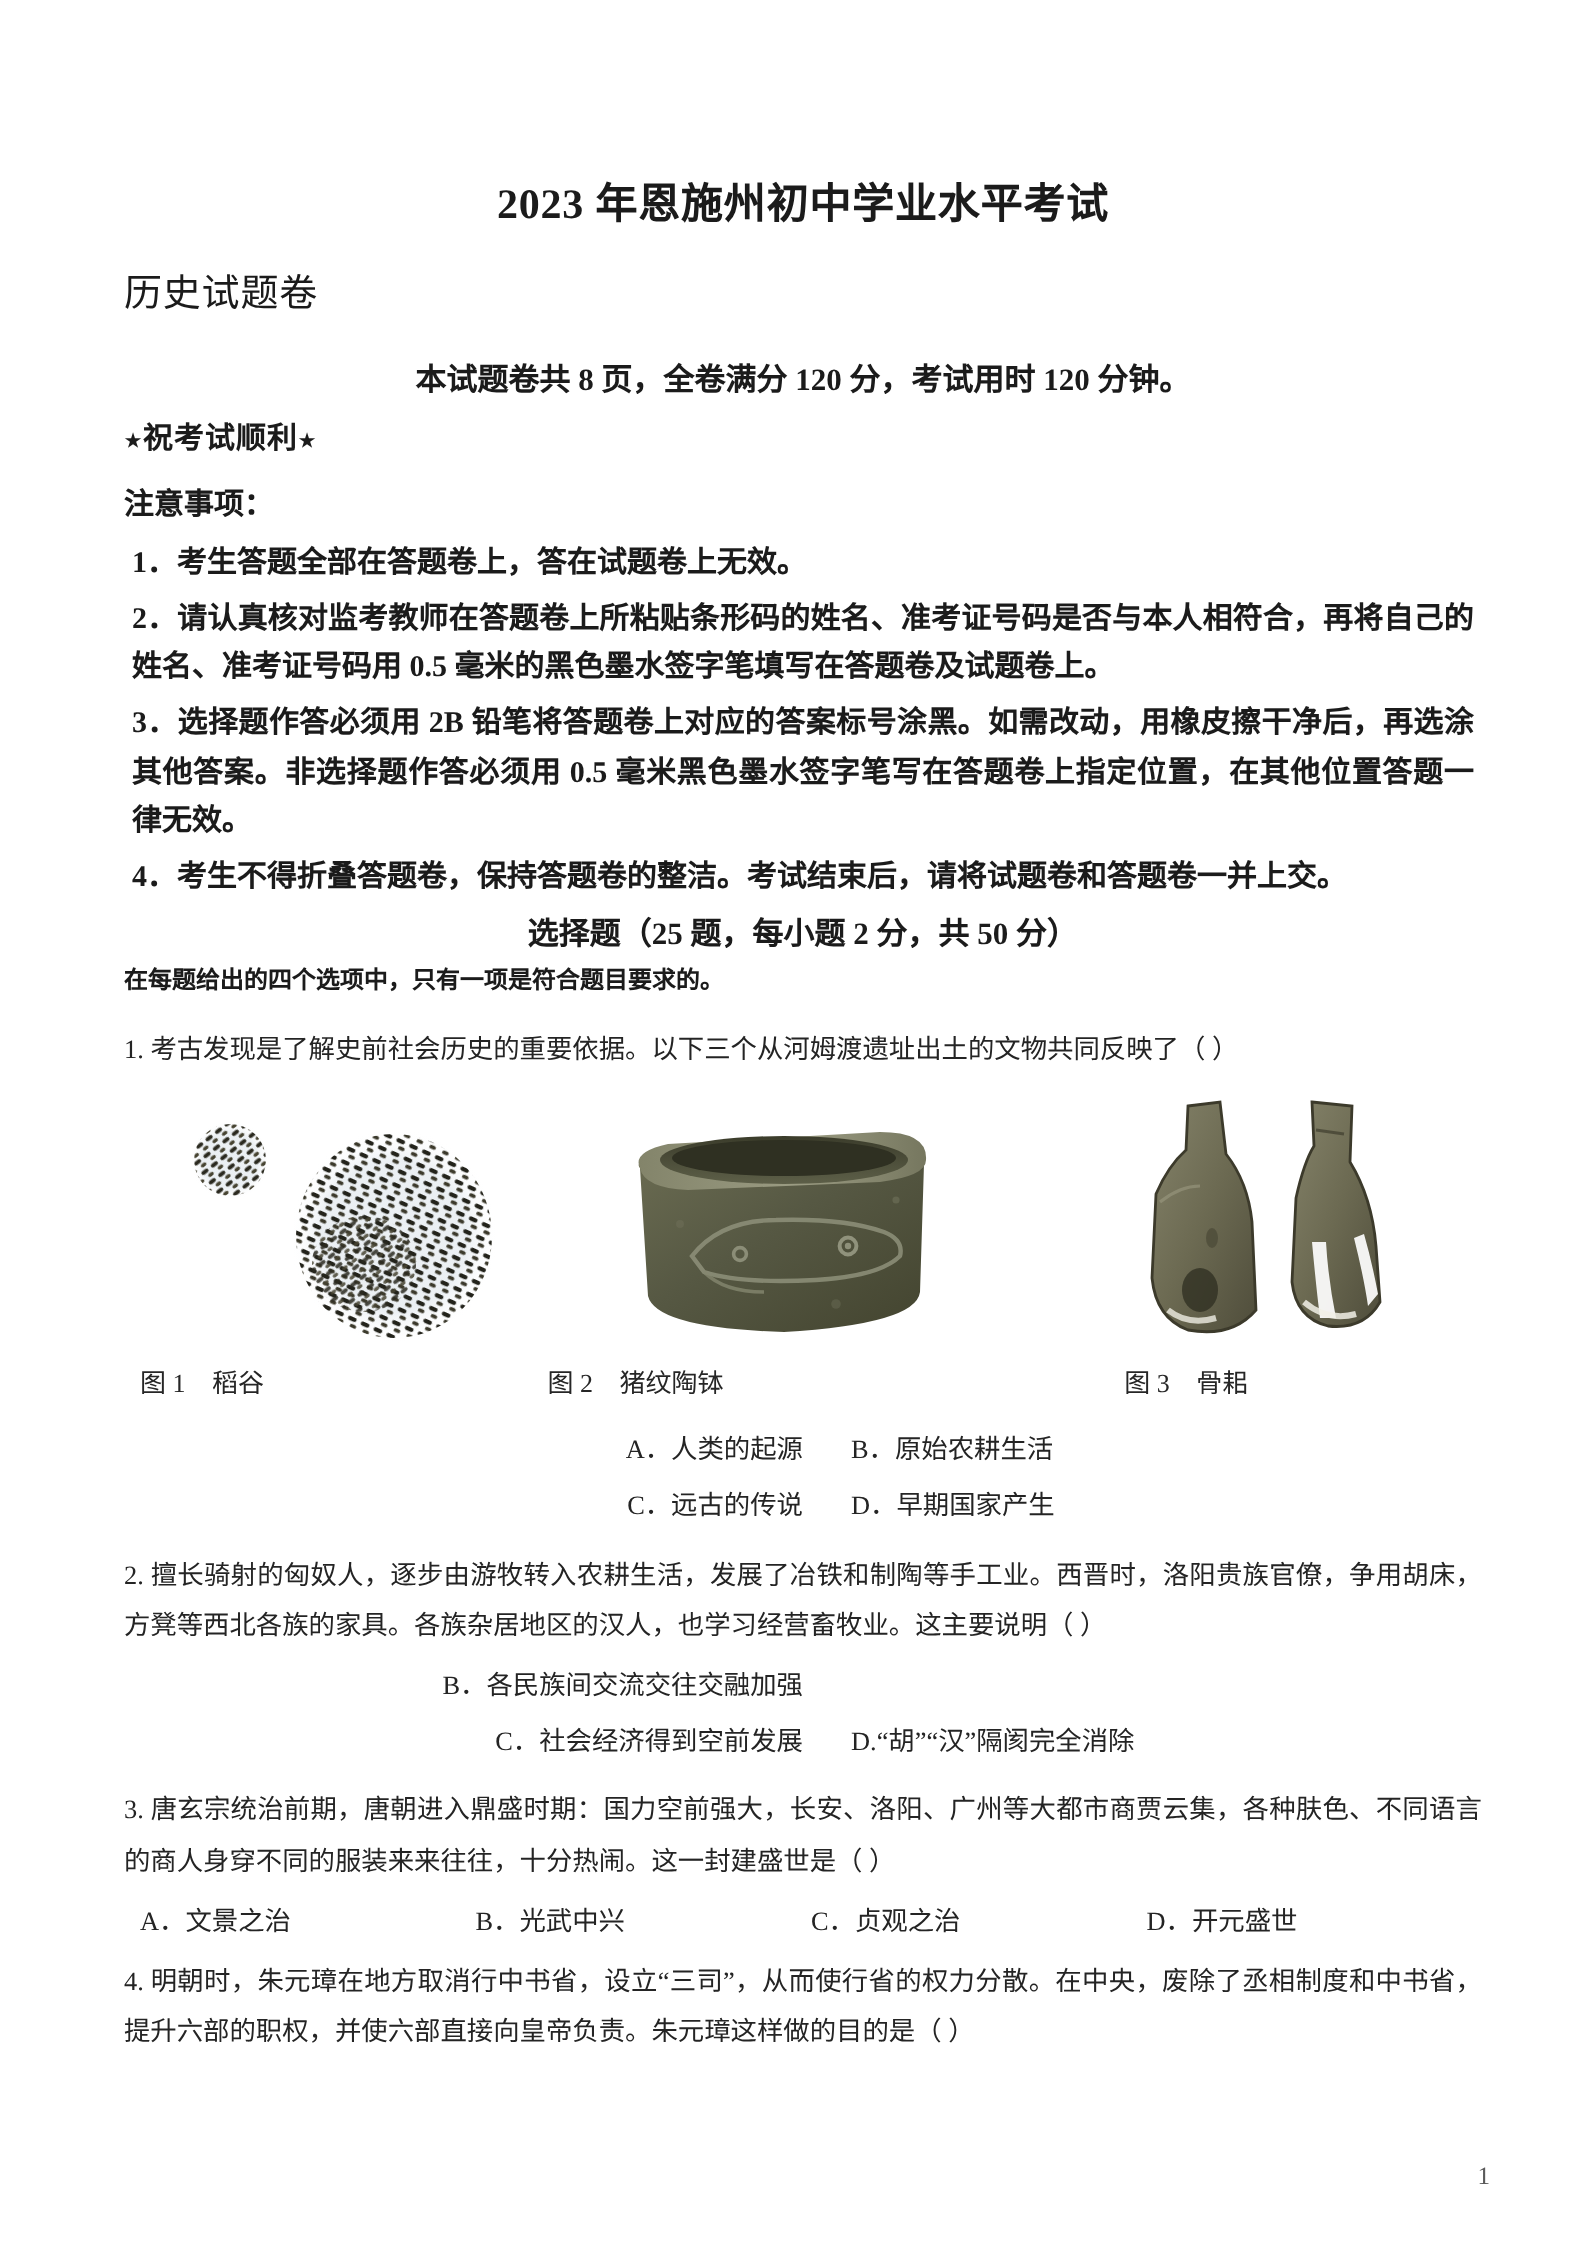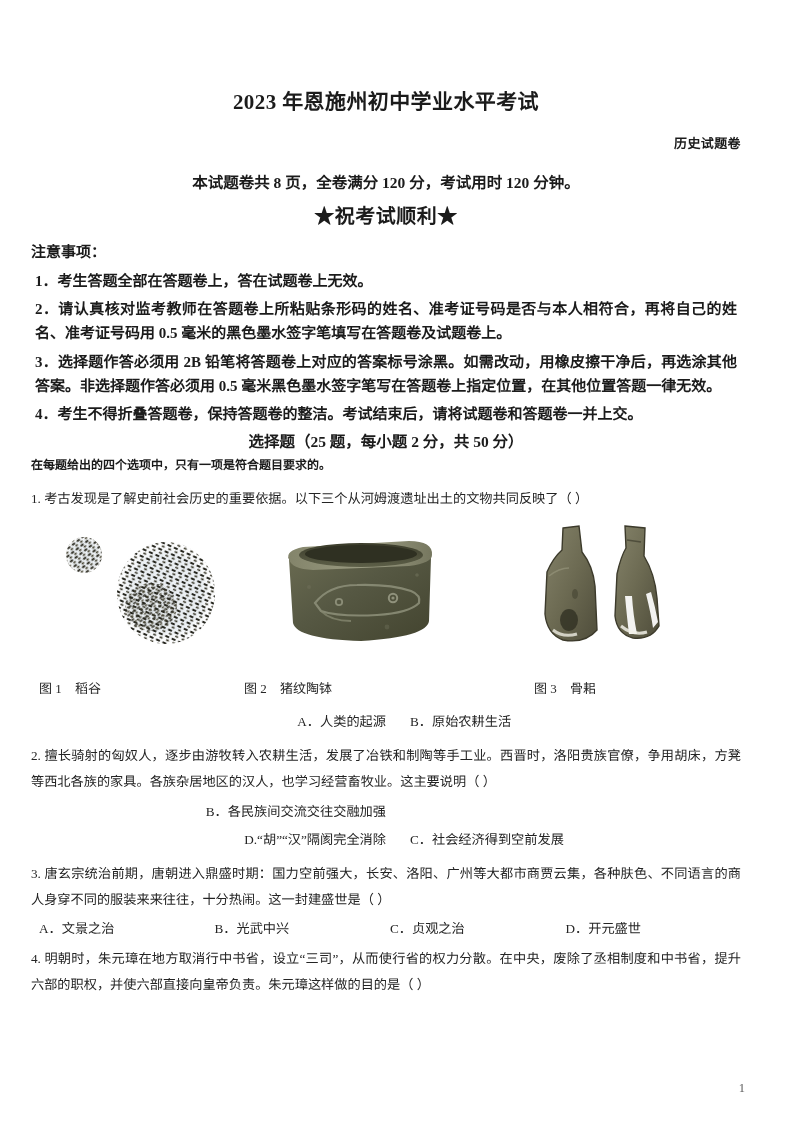--- a/index.html
+++ b/index.html
@@ -14,54 +14,54 @@
     position: relative;
     font-family: "Liberation Serif", "DejaVu Serif", serif;
     color: #1b1b1b;
     overflow: hidden;
   }
   .page {
     position: relative;
     width: 793px;
     height: 1122px;
     box-sizing: border-box;
-    padding: 88px 52px 40px 31px;
+    padding: 88px 52px 40px 62px;
   }
 
   
   .doc-title {
     text-align: center;
     font-size: 21px;
     font-weight: bold;
     letter-spacing: 0.4px;
     margin: 0 0 18px 0;
     line-height: 1.4;
   }
   .doc-subtitle {
-    text-align: right;
-    font-size: 13px;
-    font-weight: bold;
+    text-align: left;
+    font-size: 19px;
+    font-weight: normal;
     letter-spacing: 0.4px;
     margin: 0 0 17px 0;
     line-height: 1.4;
   }
   .doc-info {
     text-align: center;
     font-size: 15.5px;
     font-weight: bold;
     margin: 0 0 6px 0;
     line-height: 1.6;
   }
   .doc-wish {
-    text-align: center;
-    font-size: 20px;
+    font-size: 15px;
     font-weight: bold;
     margin: 0 0 9px 0;
     line-height: 1.5;
     letter-spacing: 0.5px;
+    font-family: Liberation Mono, monospace;
   }
 
   
   .notice-head {
     font-size: 15px;
     font-weight: bold;
     margin: 0 0 2px 0;
     line-height: 1.62;
   }
   .notice-item {
@@ -137,21 +137,21 @@
   .fig-cell { position: relative; }
   .fig-rice   { width: 200px; height: 125px; }
   .fig-bowl   { width: 200px; height: 125px; margin-left: 18px;}
   .fig-bone   { width: 150px; height: 132px; margin-left: 60px;}
 
   .caption-row {
     display: flex;
     font-size: 13px;
     color: #262626;
     padding-left: 8px;
-    margin-top: 24px;
+    margin-top: 2px;
   }
   .caption-row .cap1 { width: 205px; }
   .caption-row .cap2 { width: 290px; }
   .caption-row .cap3 { width: 180px; }
   .cap-label { margin-right: 10px; }
 
   
   .page-number {
     position: absolute;
     right: 48px;
@@ -288,30 +288,34 @@
       </div>
     </div>
   </div>
 
   <div class="gap"></div>
 
   <div class="options-two">
     <div class="opt">A．人类的起源</div>
     <div class="opt">B．原始农耕生活</div>
   </div>
+  <div class="options-two">
+    <div class="opt">C．远古的传说</div>
+    <div class="opt">D．早期国家产生</div>
+  </div>
 
   <div class="gap"></div>
 
   <p class="question">2. 擅长骑射的匈奴人，逐步由游牧转入农耕生活，发展了冶铁和制陶等手工业。西晋时，洛阳贵族官僚，争用胡床，方凳等西北各族的家具。各族杂居地区的汉人，也学习经营畜牧业。这主要说明（      ）</p>
   <div class="options-two">
     <div class="opt">B．各民族间交流交往交融加强</div>
   </div>
   <div class="options-two">
+    <div class="opt">C．社会经济得到空前发展</div>
     <div class="opt">D.“胡”“汉”隔阂完全消除</div>
-    <div class="opt">C．社会经济得到空前发展</div>
   </div>
 
   <div class="gap"></div>
 
   <p class="question">3. 唐玄宗统治前期，唐朝进入鼎盛时期：国力空前强大，长安、洛阳、广州等大都市商贾云集，各种肤色、不同语言的商人身穿不同的服装来来往往，十分热闹。这一封建盛世是（      ）</p>
   <div class="options-four">
     <div class="opt">A．文景之治</div>
     <div class="opt">B．光武中兴</div>
     <div class="opt">C．贞观之治</div>
     <div class="opt">D．开元盛世</div>

